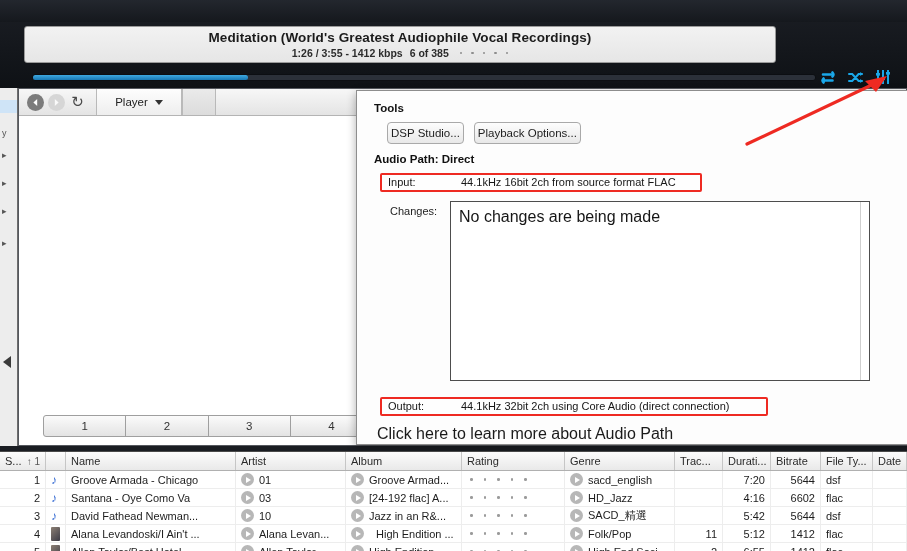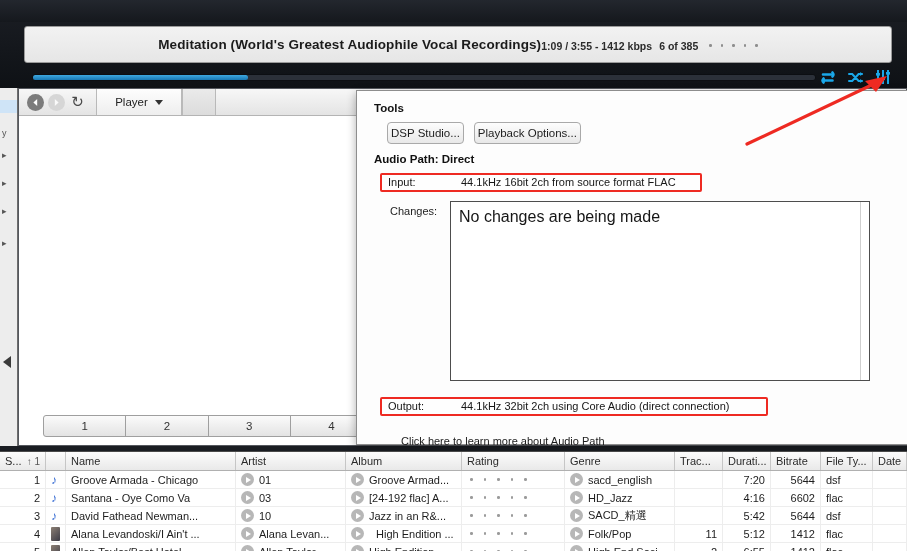--- a/index.html
+++ b/index.html
@@ -14,24 +14,24 @@
   
   .player-bar {
     position: absolute; left: 0; top: 0; width: 907px; height: 90px;
     background: linear-gradient(#1c1f25 0%, #14171c 55%, #0e1115 100%);
   }
   .player-bar::before {
     content: ""; position: absolute; left: 0; top: 0; width: 907px; height: 22px;
     background: linear-gradient(#23272e, #15181d);
   }
   .now-playing {
-    position: absolute; left: 24px; top: 26px; width: 868px; height: 37px;
+    position: absolute; left: 24px; top: 26px; width: 752px; height: 37px;
     background: linear-gradient(#f2f2f2, #e6e6e6);
     border: 1px solid #9a9a9a; border-radius: 3px;
-    display: flex; align-items: center; justify-content: center;
+    display: flex; flex-direction: column; align-items: center; justify-content: center;
   }
   .np-title { font-size: 13.5px; font-weight: bold; color: #1b1b1b; letter-spacing: 0.1px; }
   .np-sub { font-size: 10.5px; font-weight: bold; color: #2b2b2b; margin-top: 2px;
             display: flex; align-items: center; gap: 7px; }
   .np-dots { display: flex; gap: 9px; margin-left: 4px; }
   .np-dots i { width: 2.5px; height: 2.5px; background: #8e8e8e; border-radius: 50%; display: block; }
 
   .seek-row { position: absolute; left: 0; top: 70px; width: 907px; height: 18px; }
   .seek-track {
     position: absolute; left: 32px; top: 4px; width: 784px; height: 7px;
@@ -122,21 +122,21 @@
   .io-output { left: 23px; top: 306px; width: 388px; height: 19px; }
 
   .changes-lab { position: absolute; left: 33px; top: 114px; font-size: 11px; color: #1d1d1d; }
   .changes-box {
     position: absolute; left: 93px; top: 110px; width: 420px; height: 180px;
     background: #fff; border: 1px solid #4d4d4d;
   }
   .changes-text { position: absolute; left: 8px; top: 6px; font-size: 16px; color: #161616; }
   .changes-gutter { position: absolute; right: 0; top: 0; width: 9px; height: 100%; border-left: 1px solid #cfcfcf; background: #fff; }
 
-  .learn-more { position: absolute; left: 44px; top: 334px; font-size: 11px; color: #1b1b1b; margin-top: 10px; }
+  .learn-more { position: absolute; left: 20px; top: 334px; font-size: 16px; color: #1b1b1b; }
 
   
   .arrow { position: absolute; left: 735px; top: 72px; width: 160px; height: 80px; pointer-events: none; }
 
   
   .table-wrap {
     position: absolute; left: 0; top: 451px; width: 907px; height: 100px;
     background: #ffffff; overflow: hidden; border-top: 1px solid #4a4a4a;
   }
   .thead {
@@ -173,21 +173,21 @@
 </style>
 </head>
 <body>
 
 <div id="root">
 
   <div class="player-bar">
     <div class="now-playing">
       <div class="np-title">Meditation (World's Greatest Audiophile Vocal Recordings)</div>
       <div class="np-sub">
-        <span><span>1:09</span> / <span>3:55</span> - <span>1412 kbps</span></span>
+        <span><span>1:26</span> / <span>3:55</span> - <span>1412 kbps</span></span>
         <span>6 of 385</span>
         <span class="np-dots">
           <i></i>
             <i></i>
             <i></i>
             <i></i>
             <i></i>
         </span>
       </div>
     </div>

